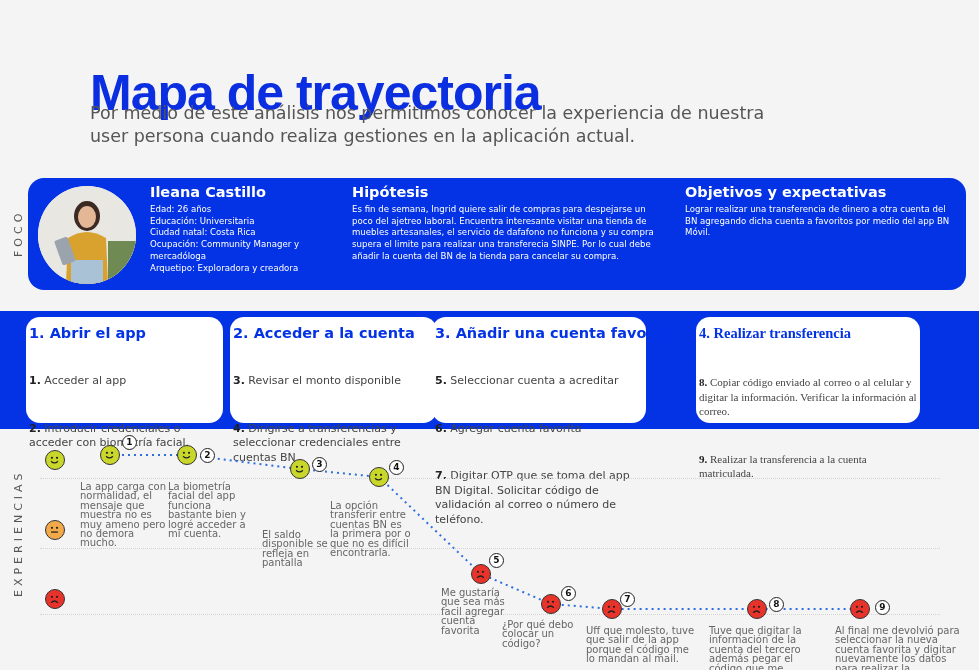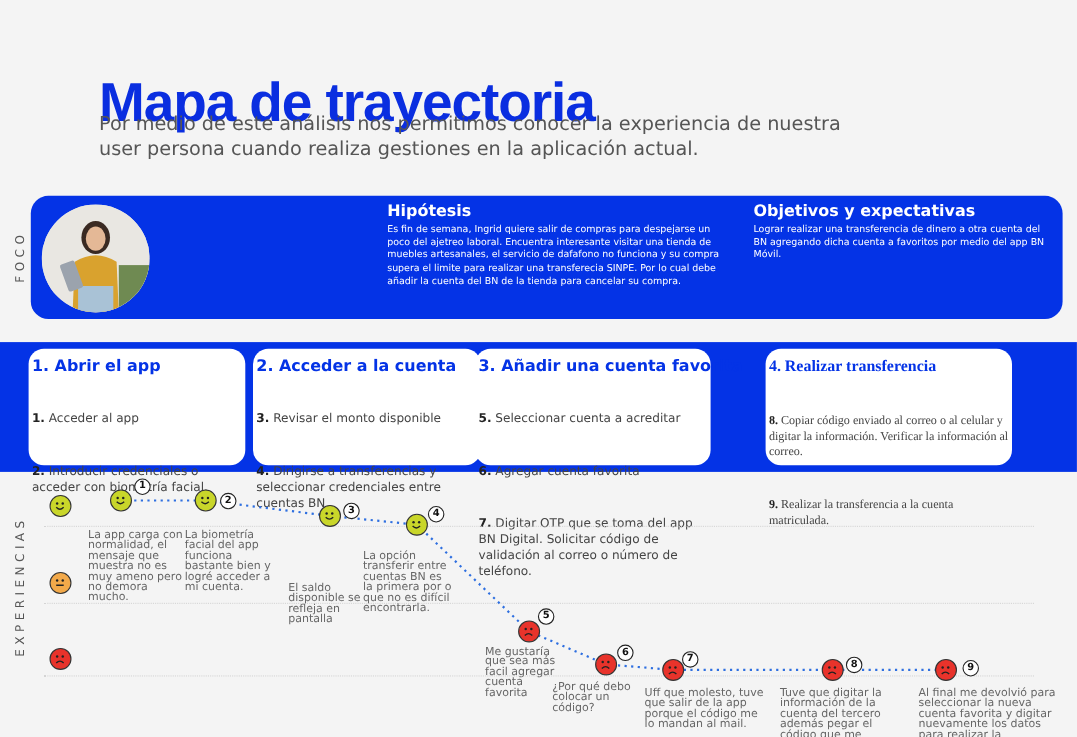--- a/index.html
+++ b/index.html
@@ -39,20 +39,28 @@
       <rect width="98" height="98" fill="#e9e7e2"></rect>
       <rect x="70" y="55" width="28" height="43" fill="#6f8a52"></rect>
       <ellipse cx="49" cy="30" rx="13" ry="15" fill="#3a2a22"></ellipse>
       <ellipse cx="49" cy="31" rx="9" ry="11" fill="#e4b896"></ellipse>
       <path d="M28 98 L30 52 Q49 40 68 52 L70 98 Z" fill="#d9a22e"></path>
       <rect x="33" y="74" width="32" height="24" fill="#a9c2d6"></rect>
       <rect x="20" y="52" width="14" height="26" rx="2" fill="#9ba3ad" transform="rotate(-20 27 65)"></rect>
     </svg>
   </div>
 
+  <div class="col" style="left:122px; width:180px;">
+    <h3>Ileana Castillo</h3>
+    <p>Edad: 26 años</p>
+    <p>Educación: Universitaria</p>
+    <p>Ciudad natal: Costa Rica</p>
+    <p>Ocupación: Community Manager y mercadóloga</p>
+    <p>Arquetipo: Exploradora y creadora</p>
+  </div>
 
   <div class="col" style="left:324px; width:310px;">
     <h3>Hipótesis</h3>
     <p>Es fin de semana, Ingrid quiere salir de compras para despejarse un poco del ajetreo laboral. Encuentra interesante visitar una tienda de muebles artesanales, el servicio de dafafono no funciona y su compra supera el limite para realizar una transferecia SINPE. Por lo cual debe añadir la cuenta del BN de la tienda para cancelar su compra.</p>
   </div>
 
   <div class="col" style="left:657px; width:270px;">
     <h3>Objetivos y expectativas</h3>
     <p>Lograr realizar una transferencia de dinero a otra cuenta del BN agregando dicha cuenta a favoritos por medio del app BN Móvil.</p>
   </div>

